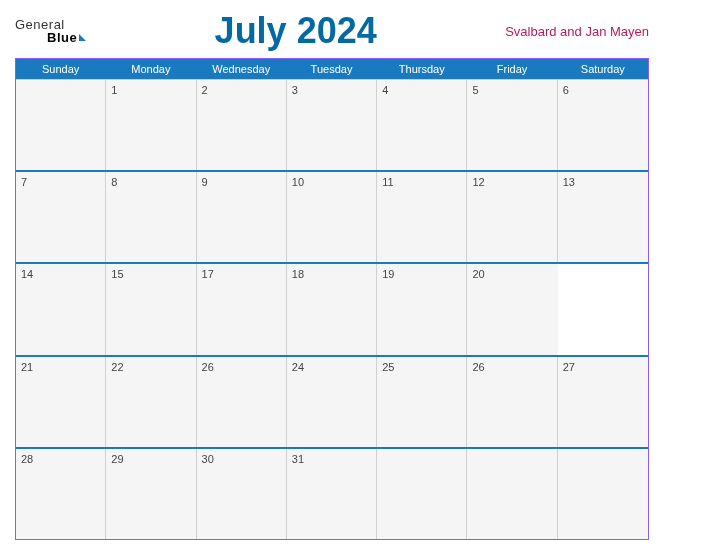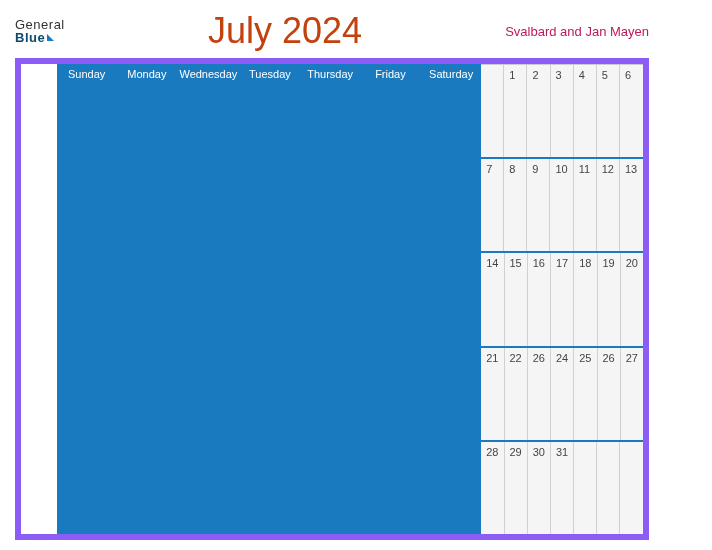--- a/index.html
+++ b/index.html
@@ -41,57 +41,57 @@
       letter-spacing: 0.5px;
     }
 
     .logo-blue-row {
       display: flex;
       align-items: center;
     }
 
     .logo-blue {
       font-size: 13px;
-      color: #0c4a6e;
+      color: #000000;
       font-weight: bold;
       letter-spacing: 0.5px;
+      margin-left: 32px;
     }
 
     .logo-triangle {
       width: 0;
       height: 0;
       border-left: 7px solid #1a7abf;
       border-top: 7px solid transparent;
       border-bottom: 0px solid transparent;
       margin-left: 2px;
       margin-bottom: 1px;
     }
 
     .header-title {
       font-size: 36px;
-      font-weight: normal;
-      color: #c2410c;
+      font-weight: bold;
+      color: #0369a1;
       text-align: center;
       flex: 1;
     }
 
     .header-region {
       font-size: 13px;
       color: #be185d;
       text-align: right;
       min-width: 130px;
     }
 
     
     .calendar {
       flex: 1;
       display: flex;
-      flex-direction: row;
-      border: 6px solid #8b5cf6;
-      padding-left: 36px;
+      flex-direction: column;
+      border: 1px solid #8b5cf6;
     }
 
     .days-header {
       display: grid;
       grid-template-columns: repeat(7, 1fr);
       background: #1a7abf;
     }
 
     .day-header-cell {
       color: #fff;
@@ -189,21 +189,20 @@
           <div class="day-cell"><span class="day-number">8</span></div>
           <div class="day-cell"><span class="day-number">9</span></div>
           <div class="day-cell"><span class="day-number">10</span></div>
           <div class="day-cell"><span class="day-number">11</span></div>
           <div class="day-cell"><span class="day-number">12</span></div>
           <div class="day-cell"><span class="day-number">13</span></div>
         </div>
         <div class="week-row">
           <div class="day-cell"><span class="day-number">14</span></div>
           <div class="day-cell"><span class="day-number">15</span></div>
-          <div class="day-cell"><span class="day-number">16</span></div>
           <div class="day-cell"><span class="day-number">17</span></div>
           <div class="day-cell"><span class="day-number">18</span></div>
           <div class="day-cell"><span class="day-number">19</span></div>
           <div class="day-cell"><span class="day-number">20</span></div>
         </div>
         <div class="week-row">
           <div class="day-cell"><span class="day-number">21</span></div>
           <div class="day-cell"><span class="day-number">22</span></div>
           <div class="day-cell"><span class="day-number">26</span></div>
           <div class="day-cell"><span class="day-number">24</span></div>

